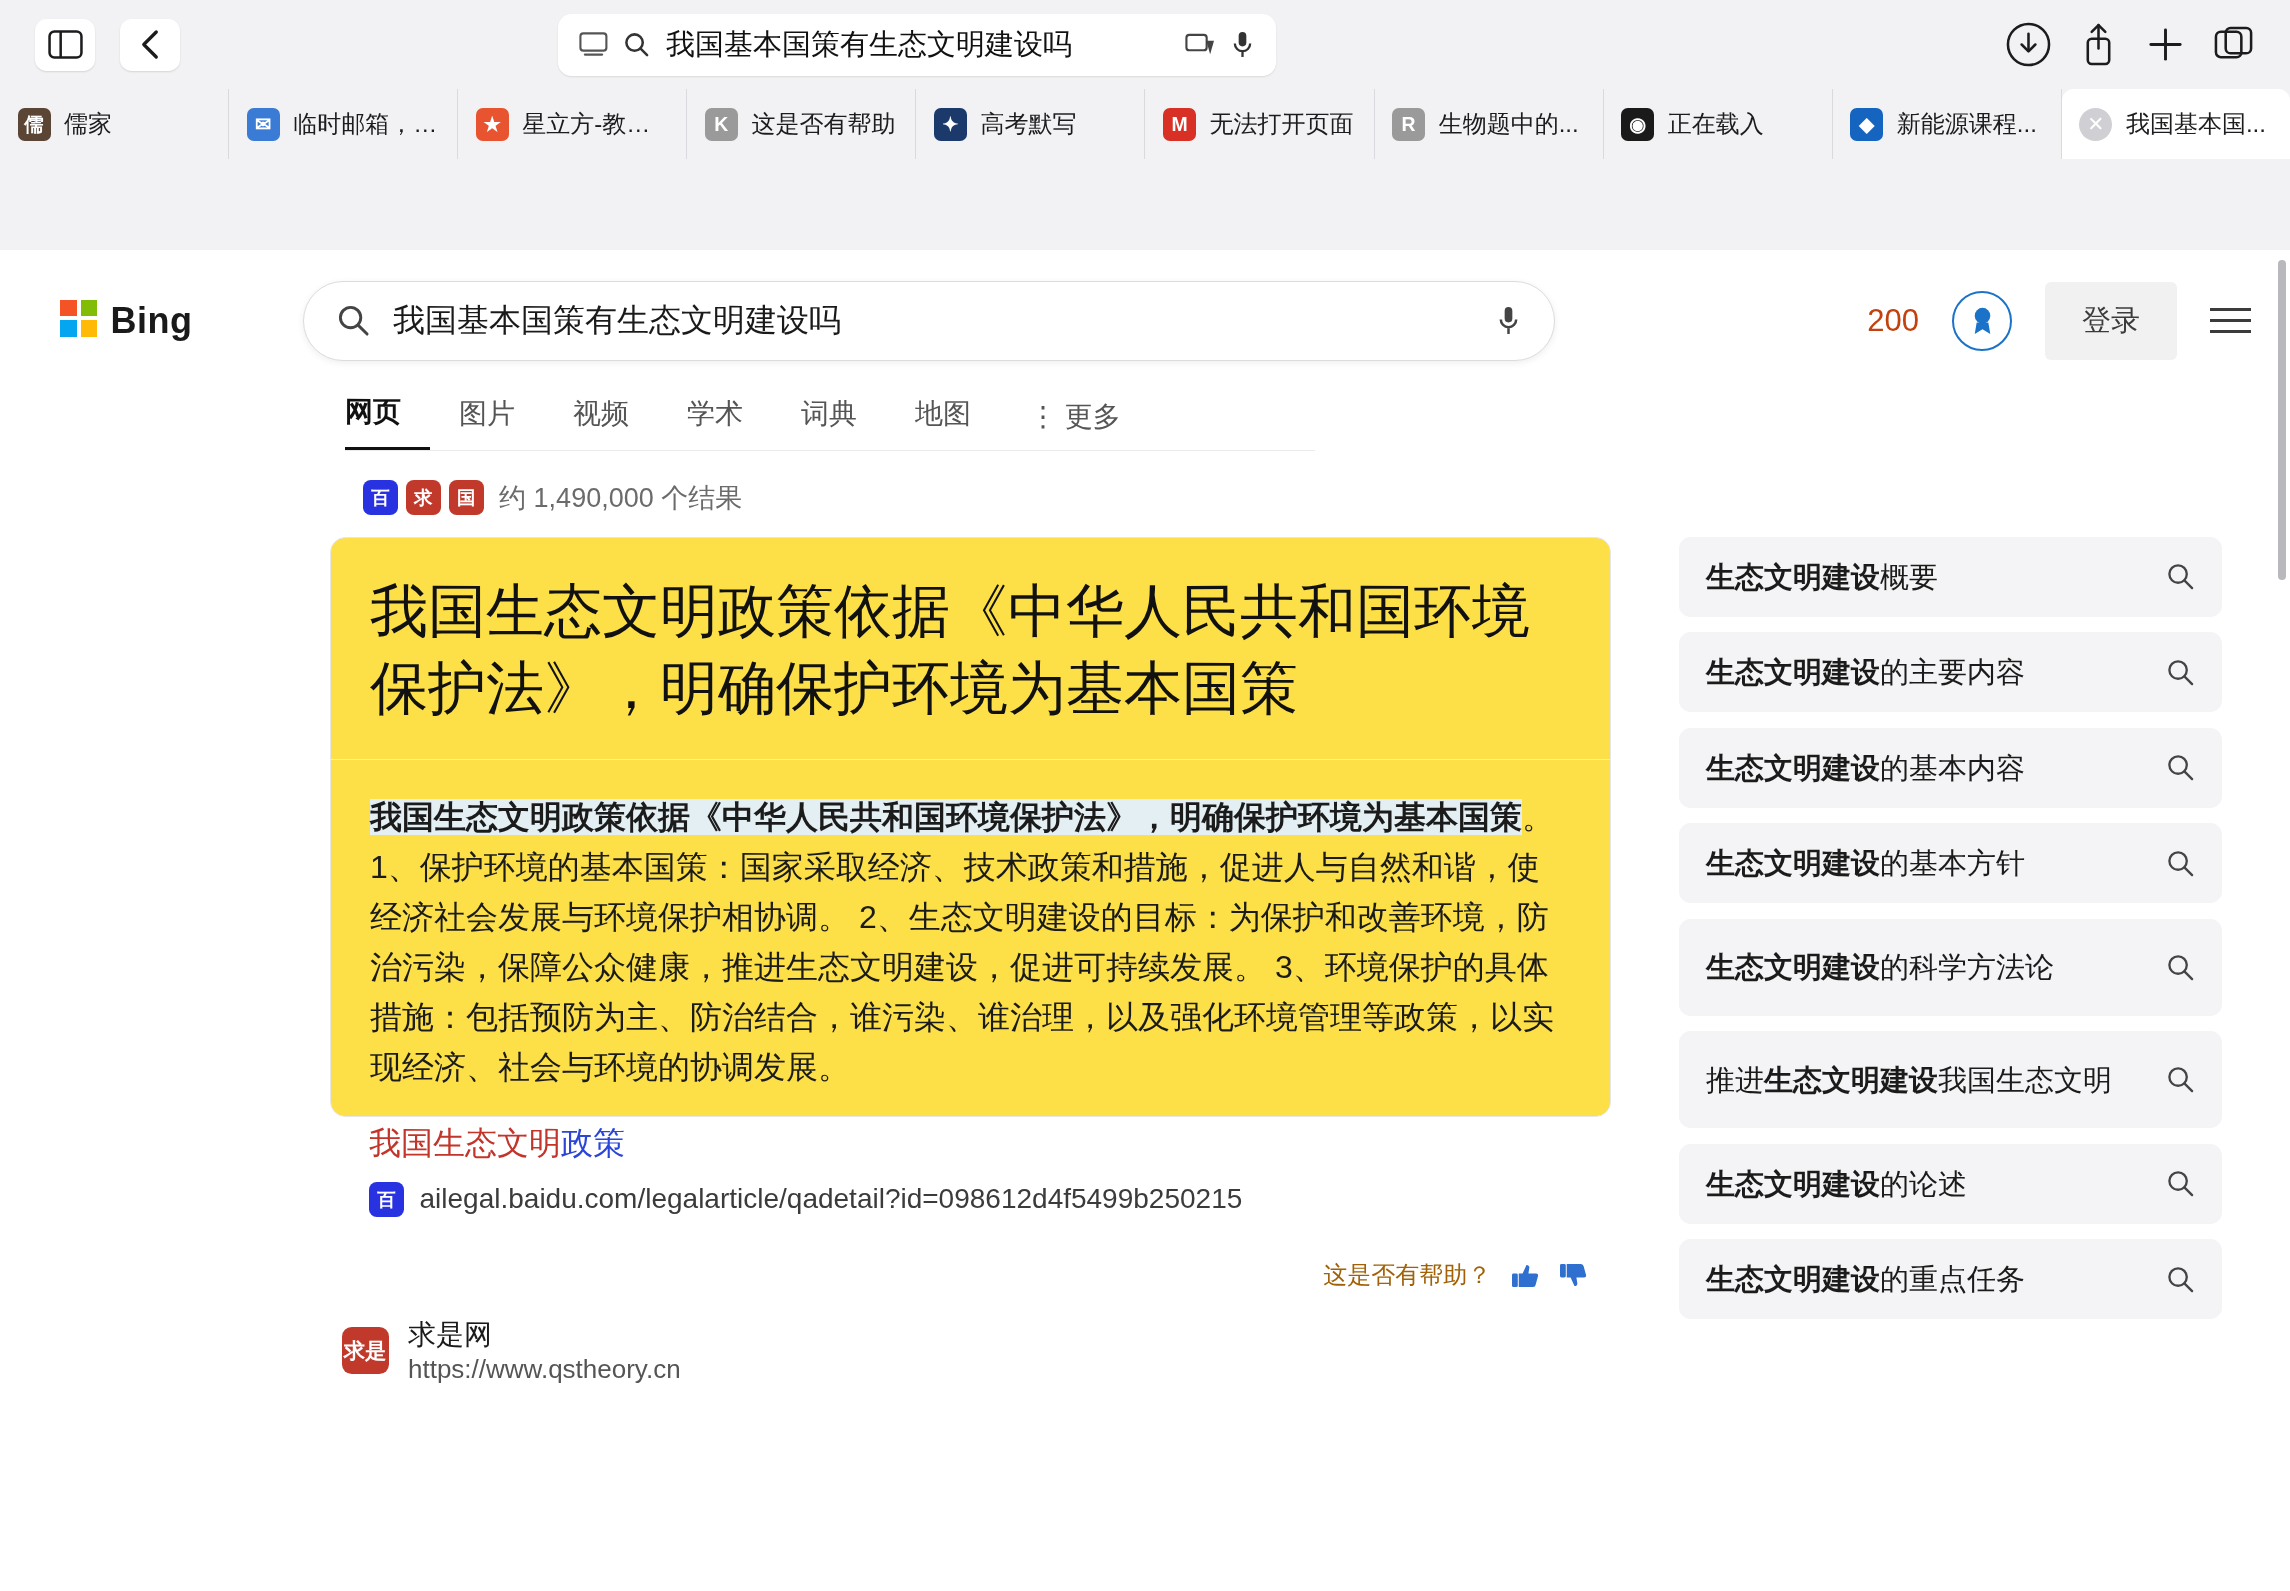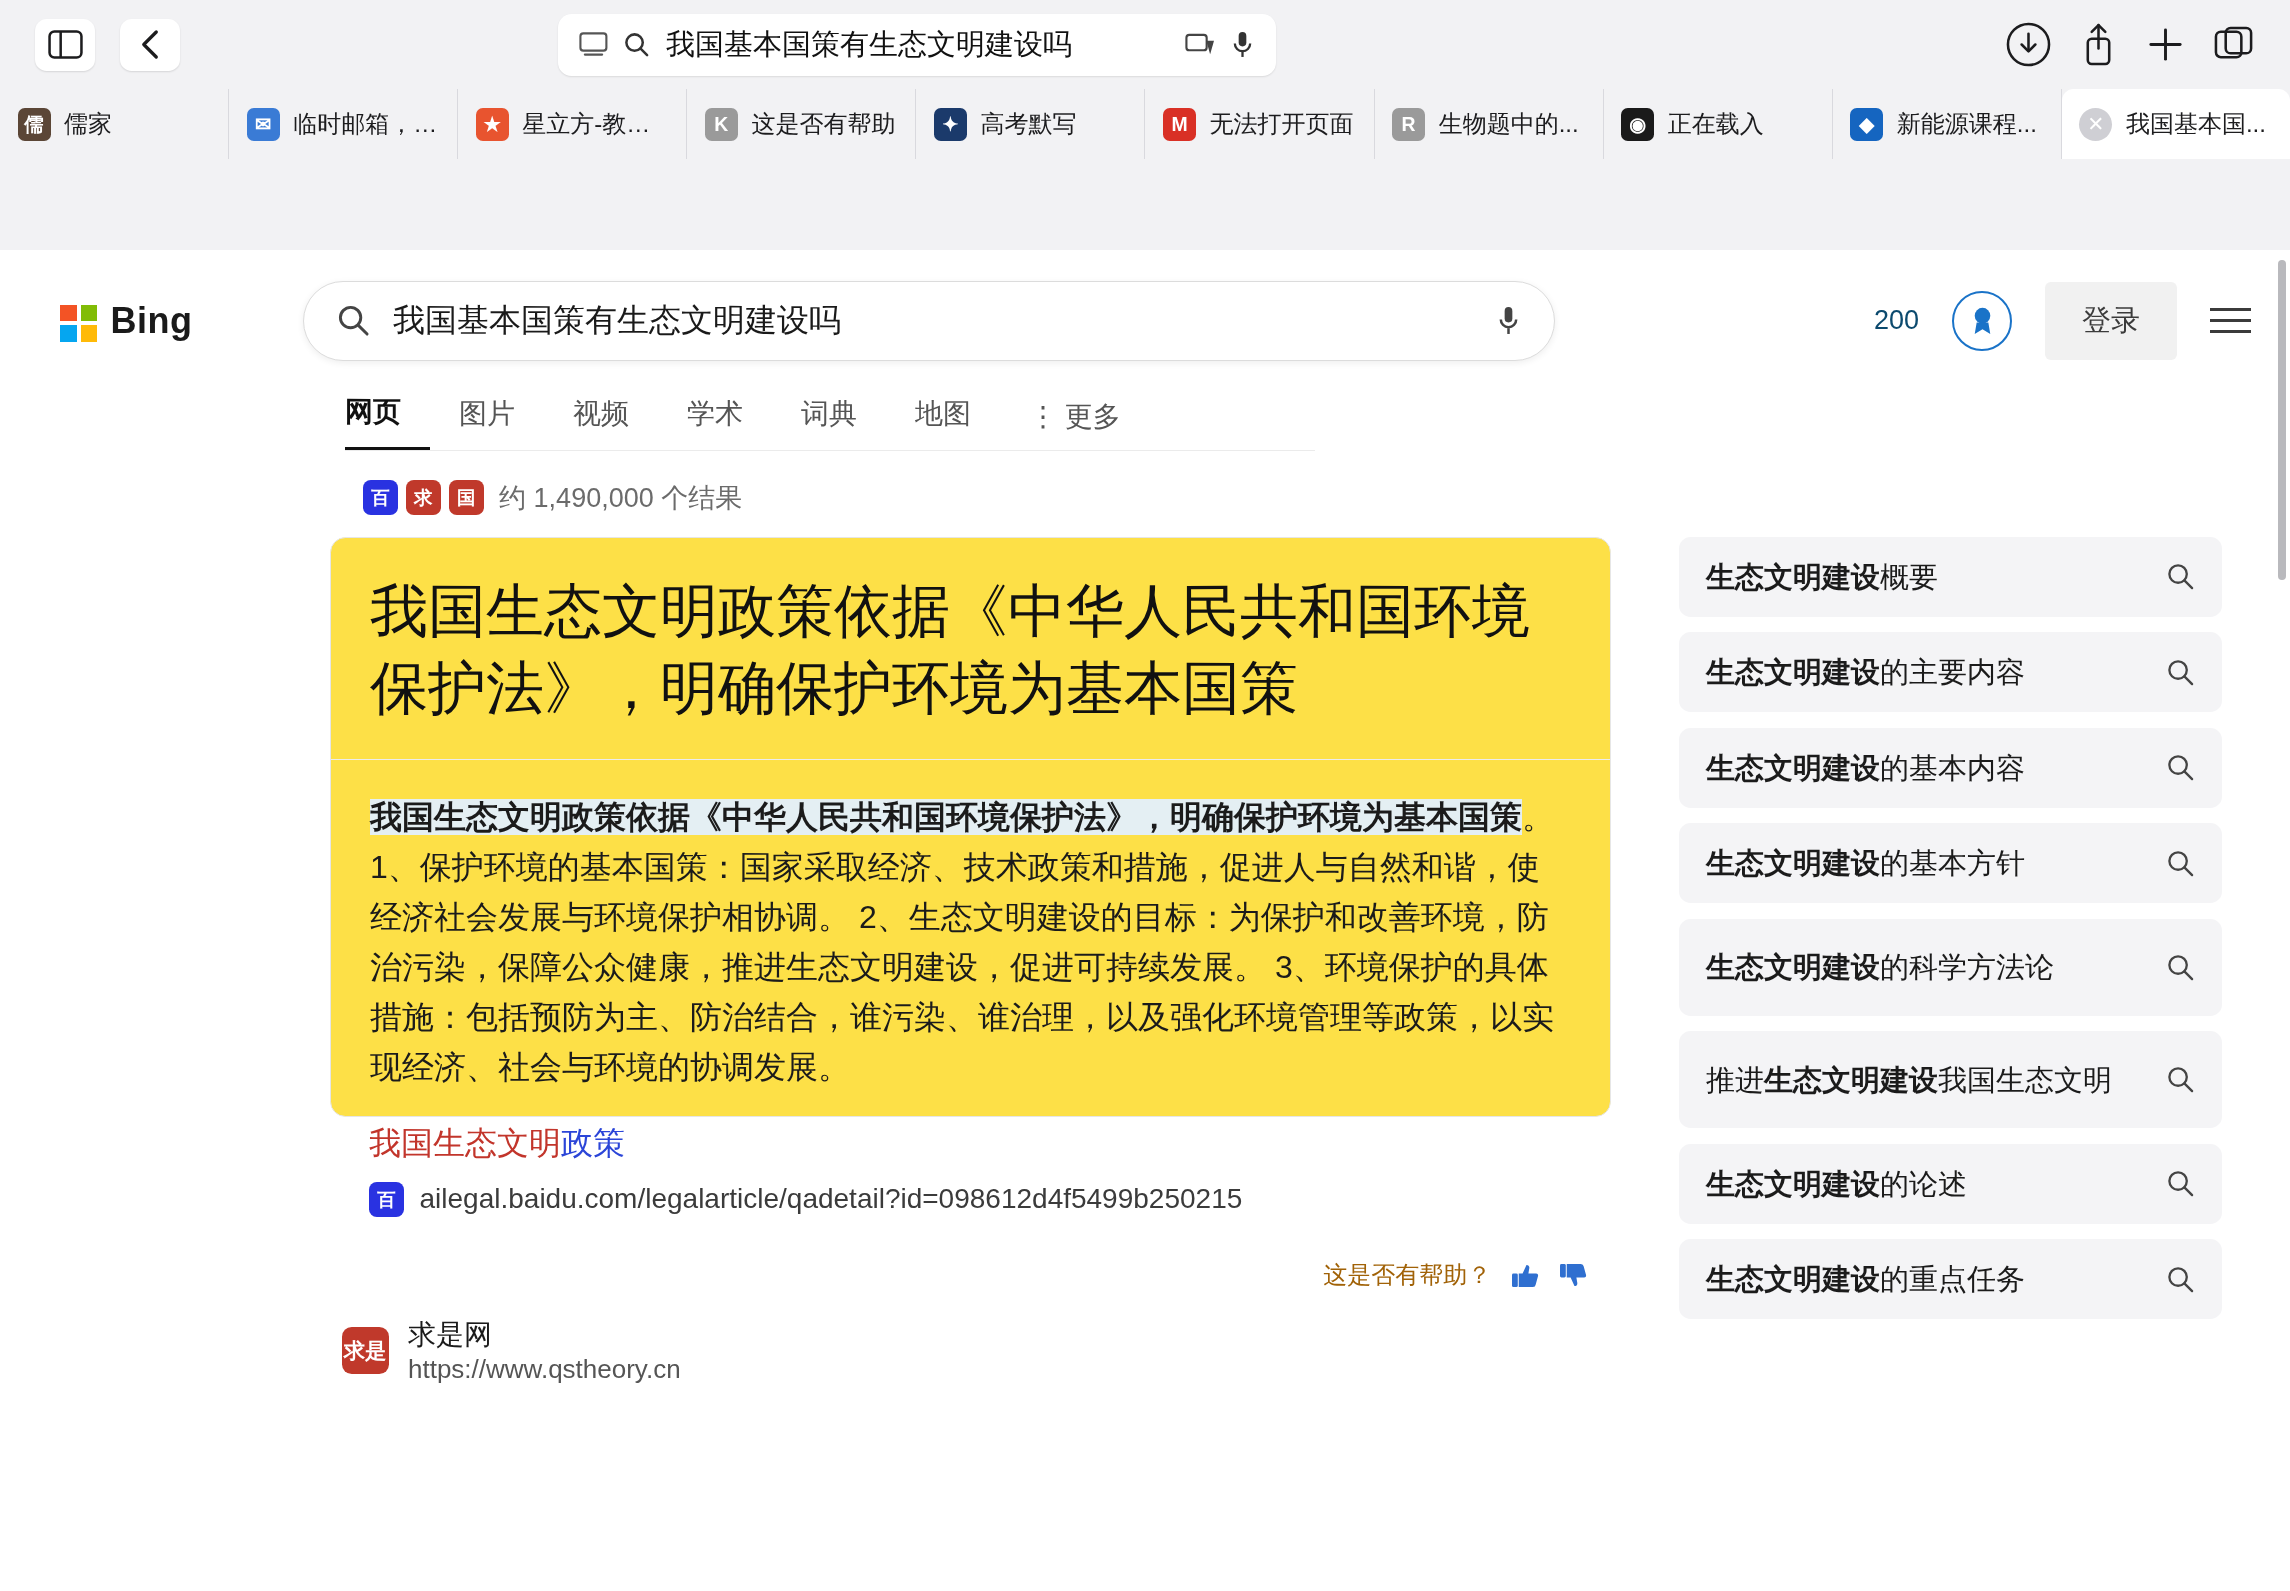--- a/index.html
+++ b/index.html
@@ -87,41 +87,41 @@
   
   .page {
     position: absolute; top: 250px; left: 0; right: 0; bottom: 0;
     background: #fff; overflow: hidden;
   }
   .bing-header {
     display: flex; align-items: center;
     padding: 25px 0 0 0;
     height: 116px;
   }
-  .bing-logo { display: flex; align-items: flex-end; gap: 13.6px; margin-left: 60px; width: 243px; }
+  .bing-logo { display: flex; align-items: flex-start; gap: 13.6px; margin-left: 60px; width: 243px; }
   .bing-logo .sq { width: 37px; height: 37px; position: relative; }
   .bing-logo .sq i { position: absolute; width: 16.5px; height: 16.5px; display: block; }
   .bing-logo .sq i:nth-child(1){ left:0; top:0; background:#f35325; }
   .bing-logo .sq i:nth-child(2){ right:0; top:0; background:#81bc06; }
   .bing-logo .sq i:nth-child(3){ left:0; bottom:0; background:#05a6f0; }
   .bing-logo .sq i:nth-child(4){ right:0; bottom:0; background:#ffba08; }
   .bing-logo .name { font-size: 36px; color: #1a1a1a; font-weight: 600; letter-spacing: 0.5px; }
 
   .searchbox {
     width: 1252px; height: 80px;
     border: 1px solid #dcdcdc; border-radius: 41px;
     display: flex; align-items: center; gap: 23px;
     padding: 0 33px;
     box-shadow: 0 1.9px 7.8px rgba(0,0,0,.07);
     background: #fff;
   }
   .searchbox .q { flex: 1; font-size: 32px; color: #1a1a1a; }
 
   .head-right { display: flex; align-items: center; gap: 33px; margin-left: auto; margin-right: 39px; }
-  .reward-count { font-size: 27px; color: #0c4a6e; }
+  .reward-count { font-size: 31px; color: #c2410c; }
   .reward-badge {
     width: 60px; height: 60px; border-radius: 50%;
     border: 2.9px solid #1a73c8; display: flex; align-items: center; justify-content: center;
     background: #fff;
   }
   .signin-btn {
     background: #f1f1f1; border-radius: 5.8px;
     padding: 19px 37px; font-size: 29px; color: #3b3b3b;
   }
   .hamburger { display: flex; flex-direction: column; gap: 7.8px; }

